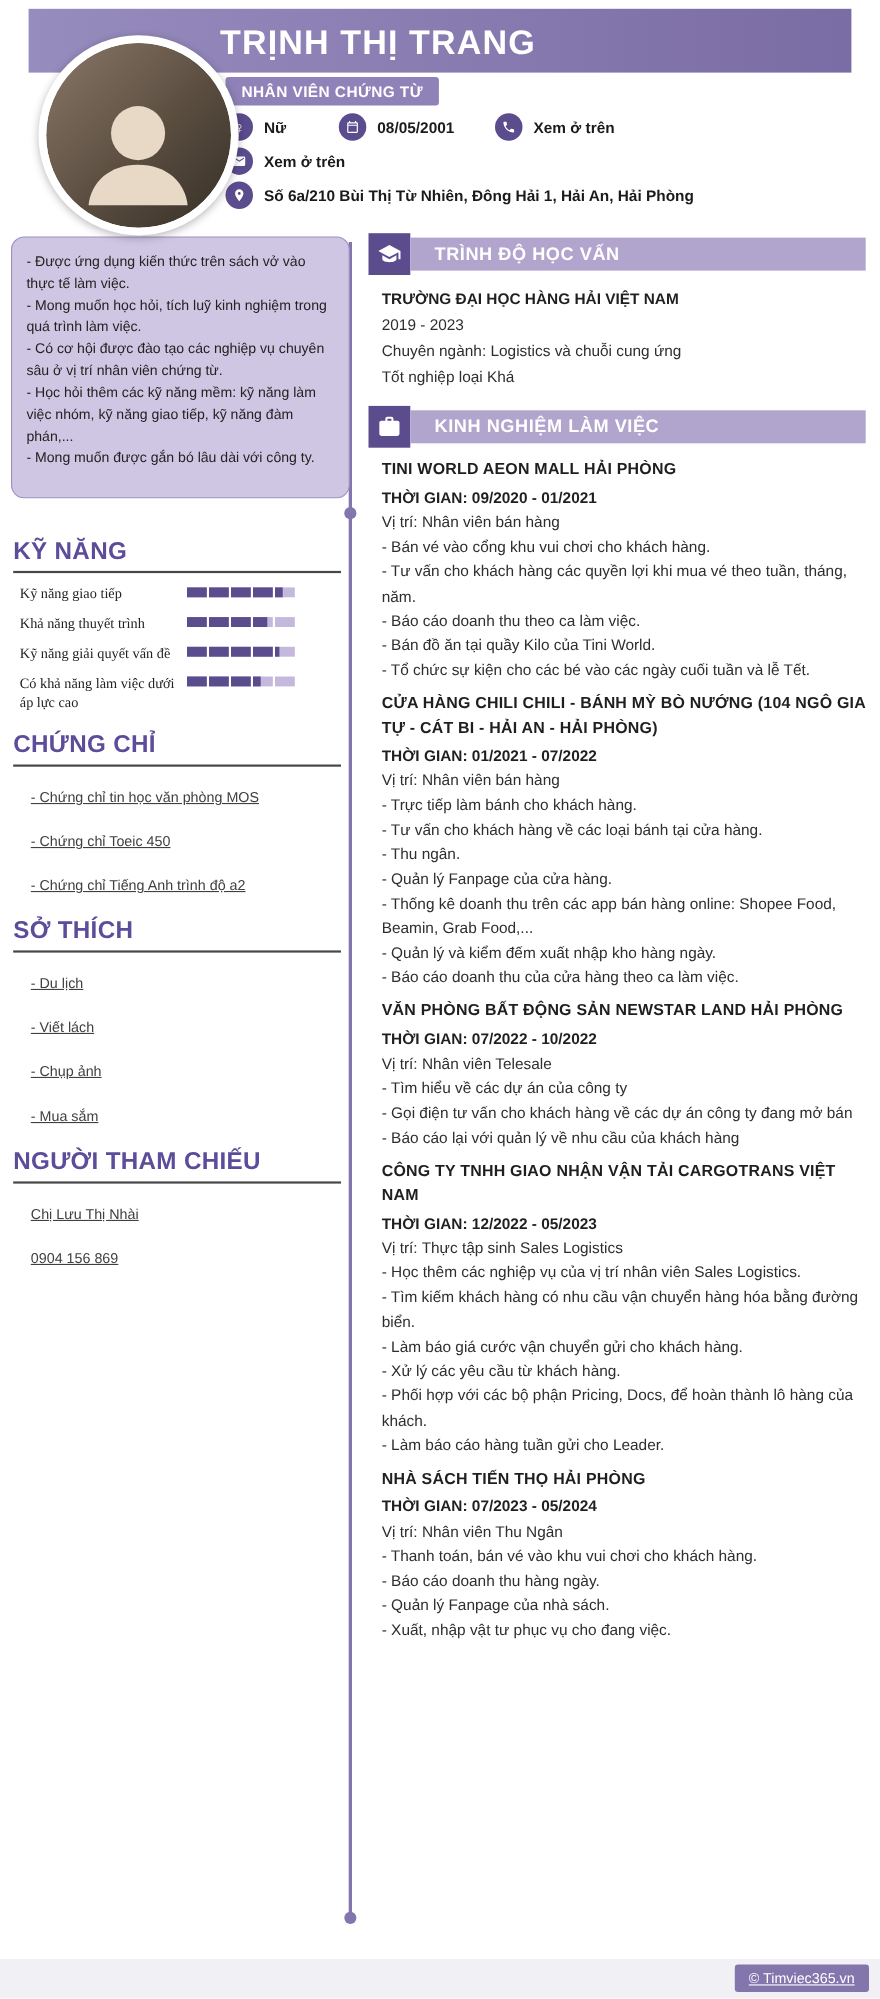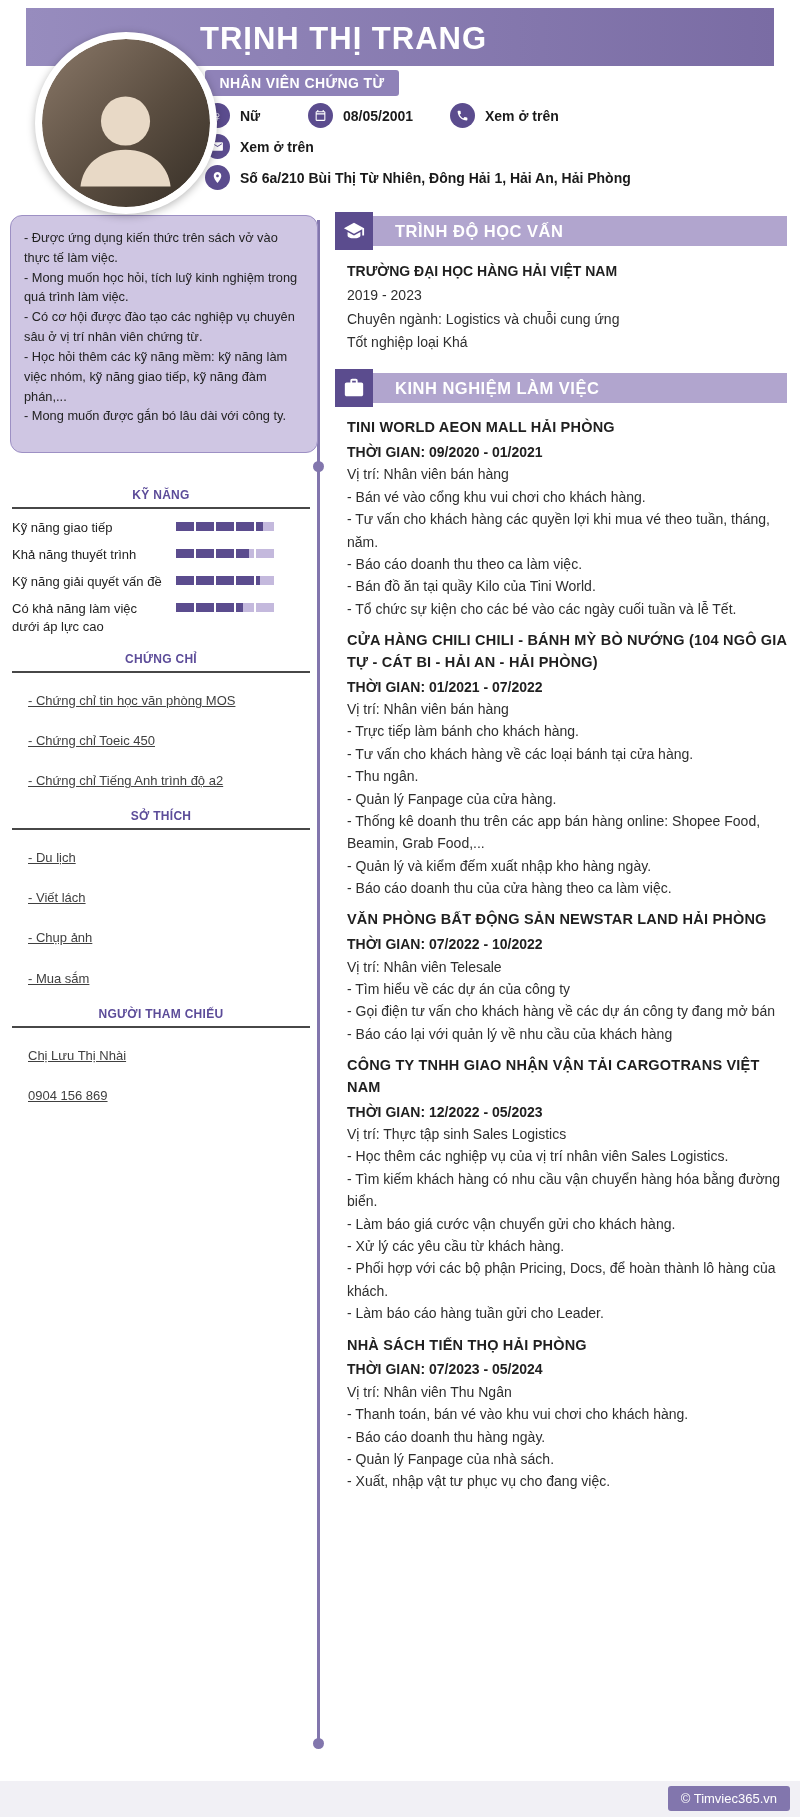--- a/index.html
+++ b/index.html
@@ -41,25 +41,25 @@
   .tdot.top { top:461px; } .tdot.bottom { top:1738px; }
 
   
   .objective { position:absolute; left:10px; top:215px; width:308px; min-height:238px;
           background:#cfc6e3; border:1px solid #9d90c4; border-radius:12px;
           padding:12px 13px; font-size:12.8px; line-height:1.55; color:#222; z-index:1; }
   .objective p { margin:0; }
 
   .left-col { position:absolute; left:12px; top:488px; width:298px; }
   .lsec { margin-bottom:15px; }
-  .ltitle { text-align:center; font-size:12px; font-weight:bold; color:#5c4c99; letter-spacing:.3px; }
+  .ltitle { font-size:22px; font-weight:bold; color:#5c4c99; letter-spacing:.3px; }
   .lrule { border-bottom:2px solid #474747; margin:5px 0 10px; }
   .llist p, .ref p { font-size:13px; line-height:1.85; color:#404040; margin:16px;text-decoration:underline; }
 
-  .skill { display:flex; justify-content:space-between; width:262px; margin-bottom:8px; }
+  .skill { display:flex; justify-content:center; width:262px; margin-bottom:8px;font-family:Liberation Serif, serif; }
   .skill-label { width:152px; font-size:13px; line-height:1.45; color:#222; }
   .skill-bar { display:flex; gap:2px; padding-top:3px; flex:none; }
   .seg { width:18px; height:9px; background:#c4b9dd; position:relative; display:block; }
   .seg-fill { position:absolute; left:0; top:0; height:100%; background:#5b4c8e; display:block; }
 
   
   .right-col { position:absolute; left:335px; top:212px; width:452px; }
   .shdr { display:flex; align-items:center; margin-bottom:10px; }
   .shdr.exp { margin-top:14px; }
   .shdr-icon { width:38px; height:38px; background:#5b4c8e; display:flex;
@@ -74,21 +74,21 @@
 
   .job { margin-bottom:10px; }
   .job .company { font-size:14.5px; font-weight:bold; color:#1f1f1f; line-height:1.5;
           margin:6px 0 2px; letter-spacing:.2px; }
   .job .time { font-size:14px; font-weight:bold; color:#1f1f1f; line-height:1.6; }
   .job .position, .job .duty { font-size:14px; line-height:1.6; color:#2e2e2e; margin:0; }
 
   
   .footer-band { position:absolute; left:0; top:1781px; width:800px; height:36px; background:#f1f0f5; }
   .credit { position:absolute; right:10px; top:1786px; background:#8276ad; color:#fff;
-          font-size:13px; padding:5px 13px; border-radius:3px; }
+          font-size:13px; padding:5px 13px; border-radius:3px;text-decoration:underline; }
 </style>
 </head>
 <body>
 
 <div class="page">
 
   <div class="vline"></div>
   <div class="tdot top"></div>
   <div class="tdot bottom"></div>
 

